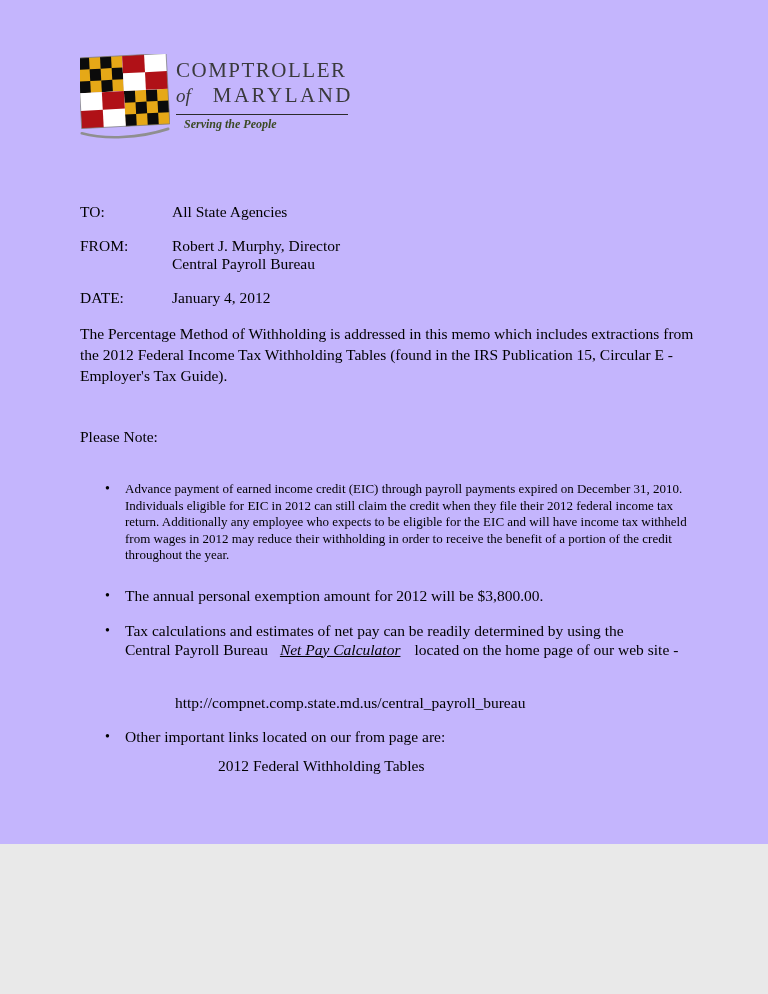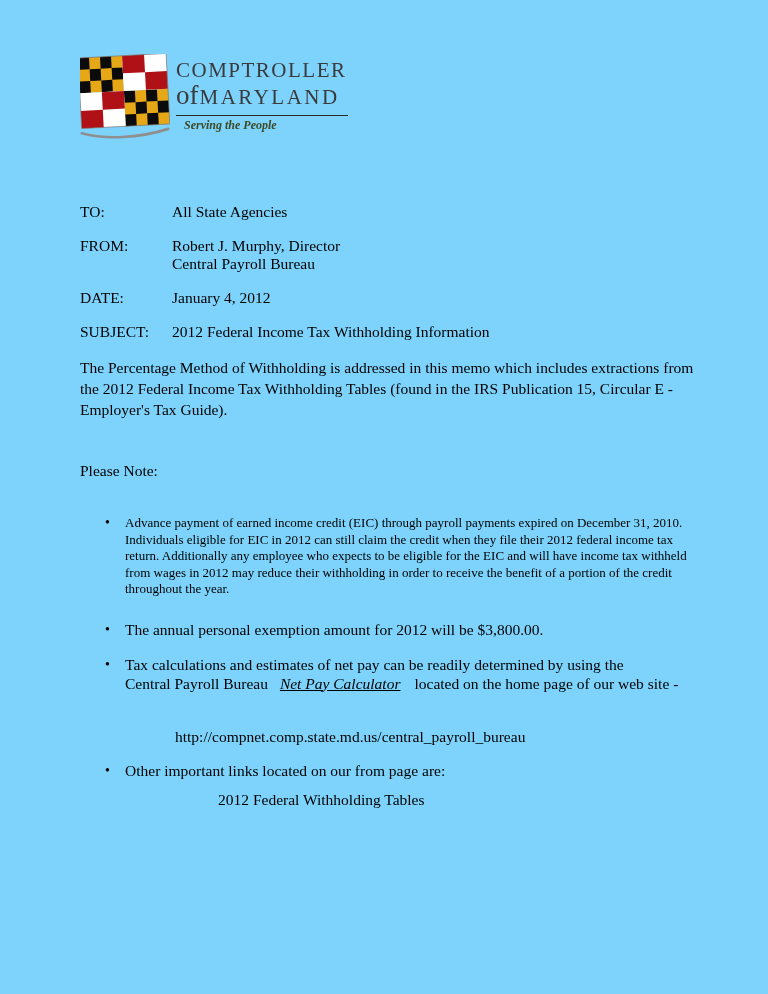--- a/index.html
+++ b/index.html
@@ -4,23 +4,23 @@
 <title>Comptroller of Maryland Memo</title>
 <style>
   html, body {
     margin: 0;
     padding: 0;
     background: #e9e9e9;
   }
   .page {
     position: relative;
     width: 768px;
-    height: 994px;
+    height: 844px;
     margin: 0 auto;
-    background: #7dd3fc;
+    background: #c4b5fd;
     font-family: "Liberation Serif", serif;
     color: #000000;
     overflow: hidden;
   }
 
   
   .logo {
     position: absolute;
     left: 80px;
     top: 52px;
@@ -44,23 +44,24 @@
     color: #3a3a3c;
     line-height: 24px;
   }
   .logo-name-2 {
     font-size: 21px;
     letter-spacing: 2.5px;
     color: #3a3a3c;
     line-height: 26px;
   }
   .logo-of {
-    font-size: 27px;
+    font-style: italic;
+    font-size: 19px;
     letter-spacing: 0;
-    margin-right: 1px;
+    margin-right: 22px;
     color: #3a3a3c;
   }
   .logo-rule {
     border-top: 1.6px solid #2b2b2b;
     width: 172px;
     margin: 5px 0 2px 0;
   }
   .logo-tagline {
     font-style: italic;
     font-size: 12px;
@@ -199,24 +200,20 @@
         <div>Robert J. Murphy, Director</div>
         <div>Central Payroll Bureau</div>
       </span>
     </div>
 
     <div class="memo-row">
       <span class="memo-label">DATE:</span>
       <span class="memo-value">January 4, 2012</span>
     </div>
 
-    <div class="memo-row">
-      <span class="memo-label">SUBJECT:</span>
-      <span class="memo-value">2012 Federal Income Tax Withholding Information</span>
-    </div>
 
     <div class="intro">The Percentage Method of Withholding is addressed in this memo which includes extractions from the 2012 Federal Income Tax Withholding Tables (found in the IRS Publication 15, Circular E - Employer's Tax Guide).</div>
 
     <div class="please-note">Please Note:</div>
 
     <div class="bullets">
 
       <div class="bullet bullet-eic">
         <span class="dot">•</span>
         <div class="bullet-text">Advance payment of earned income credit (EIC) through payroll payments expired on December 31, 2010.  Individuals eligible for EIC in 2012 can still claim the credit when they file their 2012 federal income tax return.  Additionally any employee who expects to be eligible for the EIC and will have income tax withheld from wages in 2012 may reduce their withholding in order to receive the benefit of a portion of the credit throughout the year.</div>

